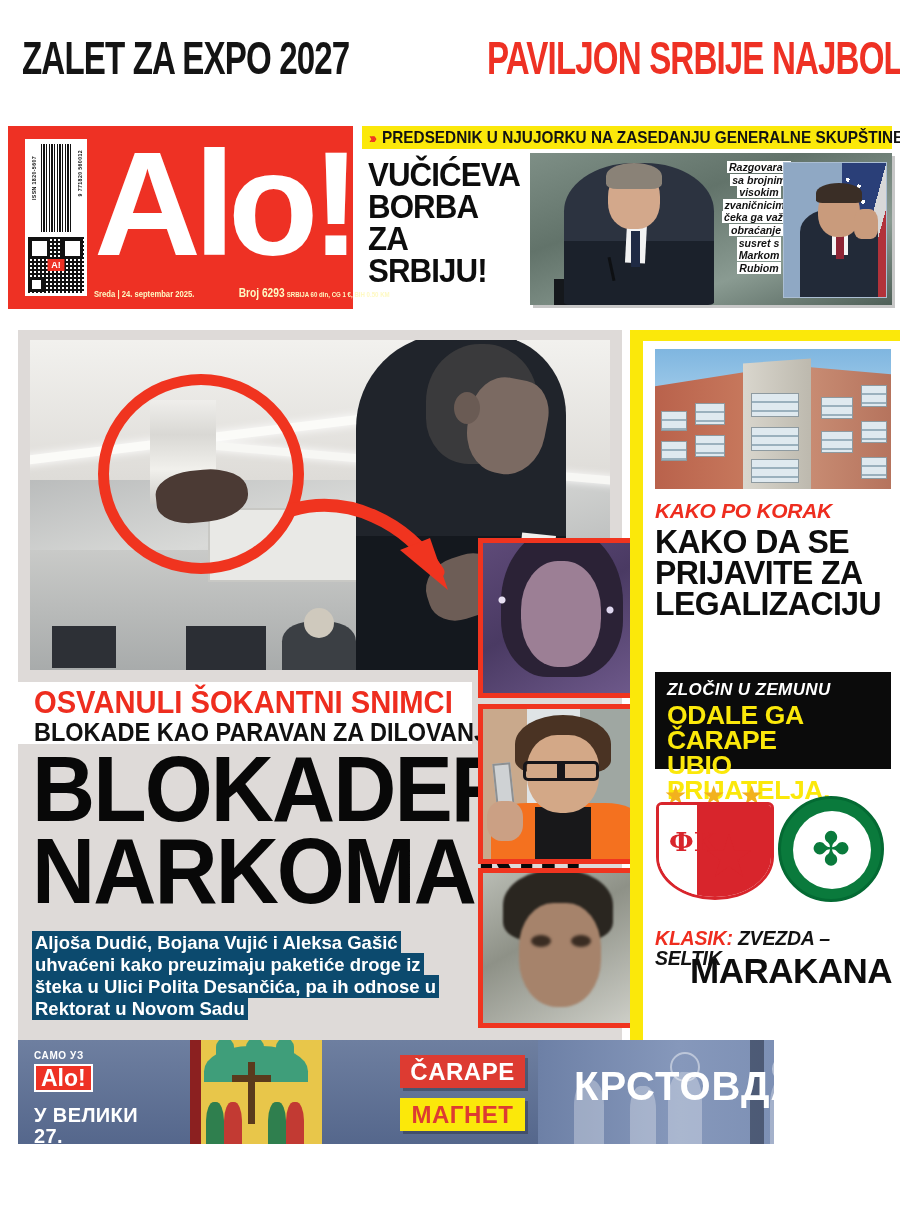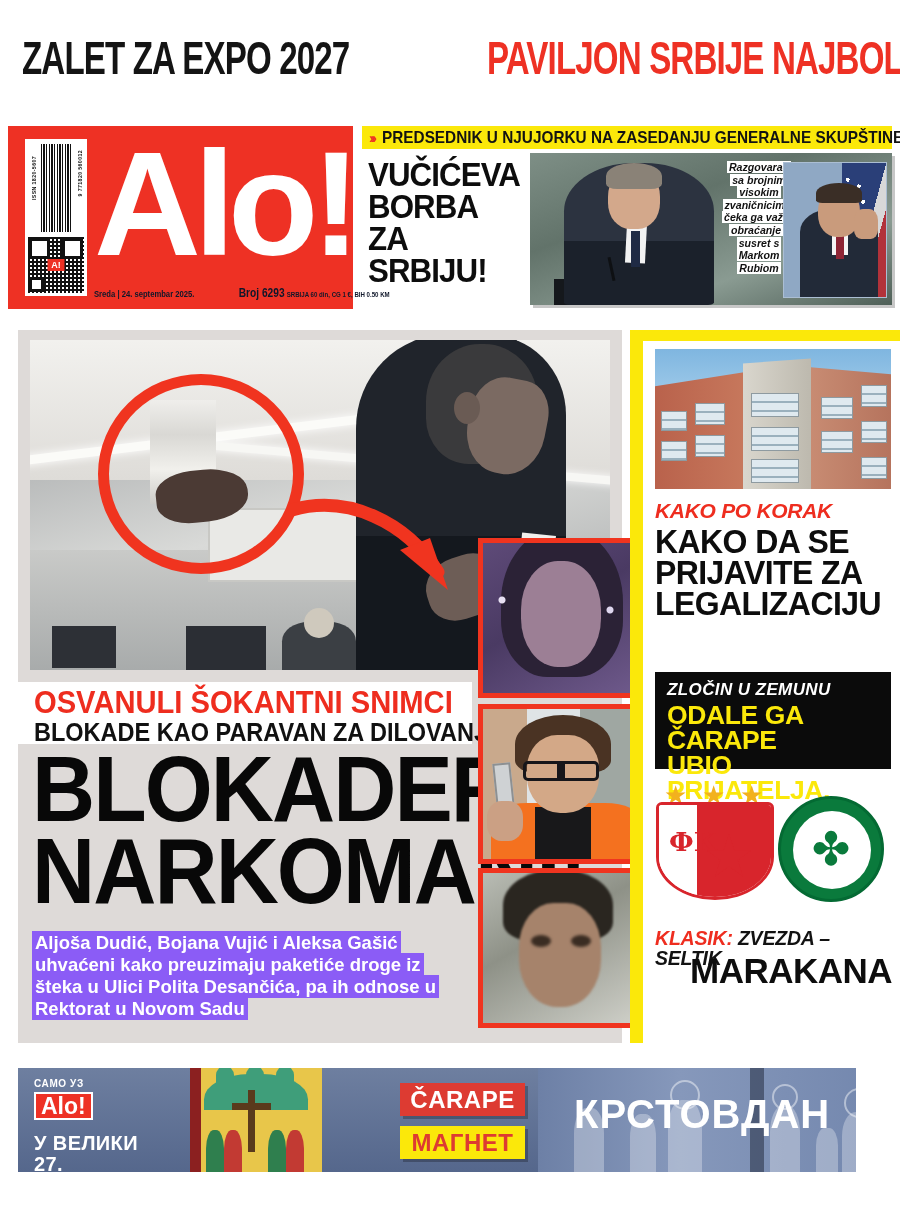--- a/index.html
+++ b/index.html
@@ -76,21 +76,21 @@
   }
   .alo-logo {
     position:absolute; left:86px; top:5px; width:252px; height:145px;
     color:#ffffff; font-weight:bold;
     font-size:148px; line-height:145px; letter-spacing:-7px;
     font-family:"Liberation Sans Narrow","Liberation Sans",sans-serif;
   }
   .dateline {
     position:absolute; left:86px; bottom:9px; width:252px;
     display:flex; justify-content:space-between; align-items:baseline;
-    color:#0f172a;
+    color:#fef9c3;
   }
   .dl-left { font-size:9px; font-weight:bold; transform:scaleX(0.85);
              transform-origin:left center; white-space:nowrap; }
   .dl-right { font-size:9px; font-weight:bold; transform:scaleX(0.85);
               transform-origin:right center; white-space:nowrap; }
   .dl-big { font-size:12px; }
   .dl-small { font-size:7.2px; }
 
   
   .vucic { position:absolute; left:362px; top:126px; width:530px; height:183px; }
@@ -279,21 +279,21 @@
     font-weight:bold; color:#080808;
     font-size:92px; line-height:82px; letter-spacing:-2px;
     transform:scaleX(0.95); transform-origin:left top;
   }
   .lead-box {
     position:absolute; left:14px; top:602px; width:438px;
     font-family:"Liberation Sans Narrow","Liberation Sans",sans-serif;
     font-weight:bold; font-size:18.5px; line-height:22px; color:#ffffff;
   }
   .lead-box span {
-    background:#8b5cf6; box-decoration-break:clone;
+    background:#0c4a6e; box-decoration-break:clone;
     -webkit-box-decoration-break:clone; padding:1px 3px;
   }
   .thumb {
     position:absolute; left:460px; width:166px; height:160px;
     border:5px solid #f0341f; overflow:hidden; background:#555;
   }
   .thumb.t1 { top:208px; }
   .thumb.t2 { top:374px; }
   .thumb.t3 { top:538px; }
   .t1-bg { position:absolute; inset:0;
@@ -435,21 +435,21 @@
   .sb-sport-head {
     position:absolute; left:25px; top:624px; width:246px;
     font-family:"Liberation Sans Narrow","Liberation Sans",sans-serif;
     font-weight:bold; color:#0d0d0d; letter-spacing:-0.5px;
   }
   .ssh1 { font-size:35px; line-height:33px;margin-left:35px; }
   .ssh2 { font-size:28px; line-height:28px; }
 
   
   .promo {
-    position:absolute; left:18px; top:1068px; width:838px; height:104px;
+    position:absolute; left:18px; top:1040px; width:756px; height:104px;
     background:linear-gradient(to bottom,#6e7fa0,#55678c);
     overflow:hidden;
     padding-left:40px;
   }
   .promo-left { position:absolute; left:16px; top:10px; width:150px; color:#fff; }
   .pl-samo { font-size:10px; font-weight:bold; letter-spacing:0.6px; }
   .pl-alo {
     display:inline-block; margin-top:3px; background:#ee3124; color:#fff;
     font-family:"Liberation Sans Narrow","Liberation Sans",sans-serif;
     font-weight:bold; font-size:23px; line-height:24px; padding:0 5px;

